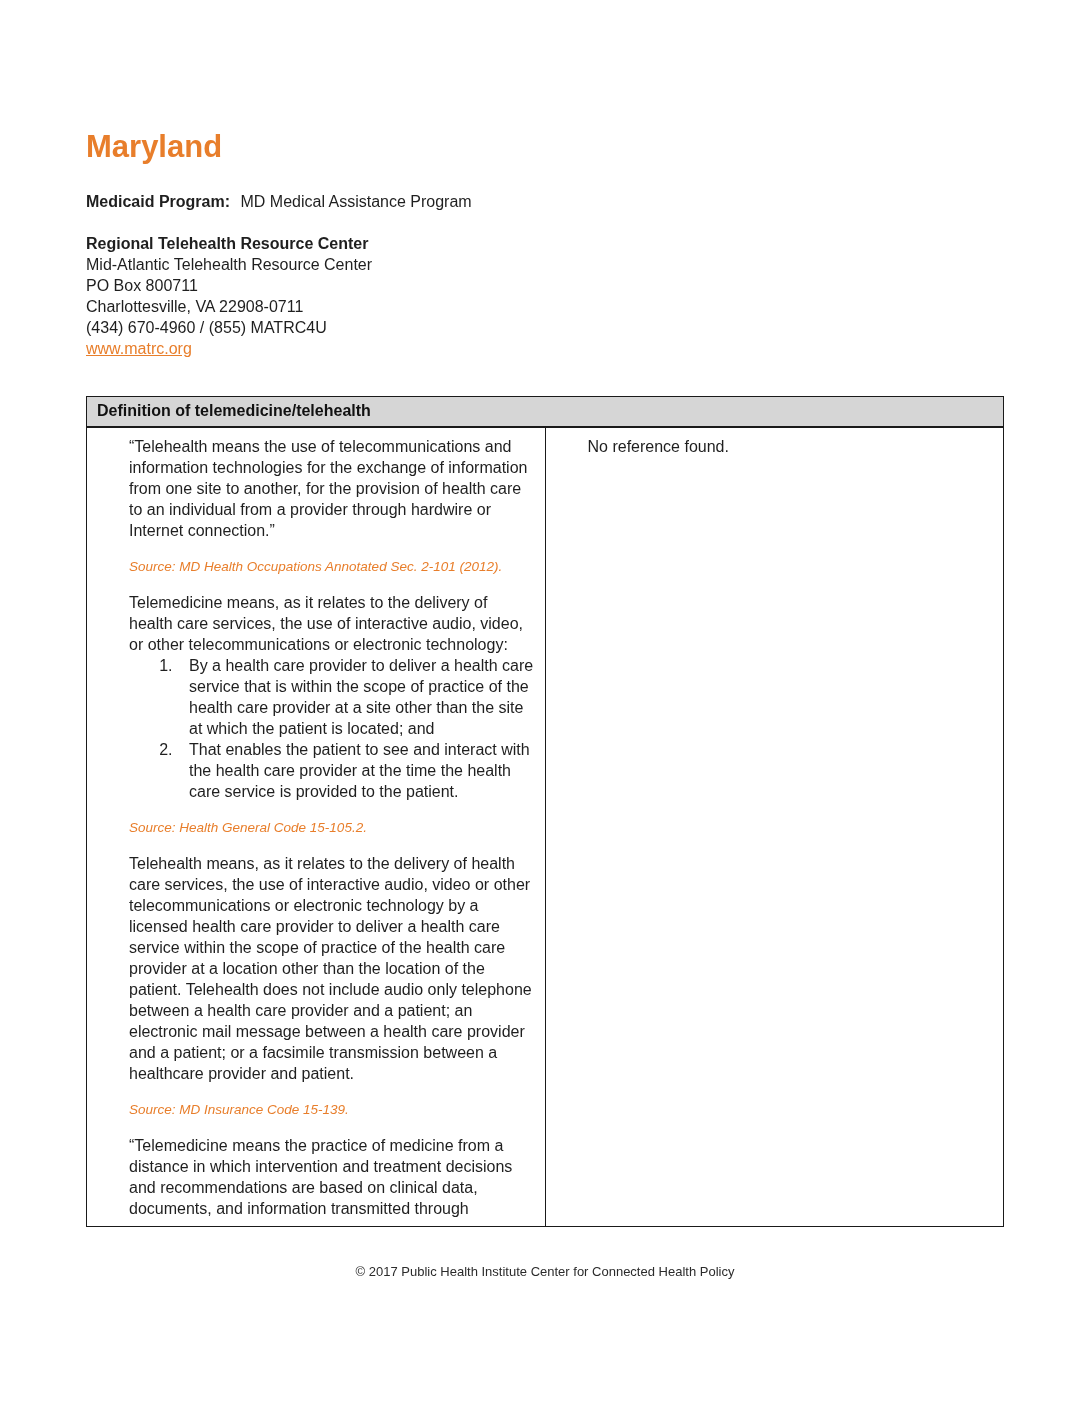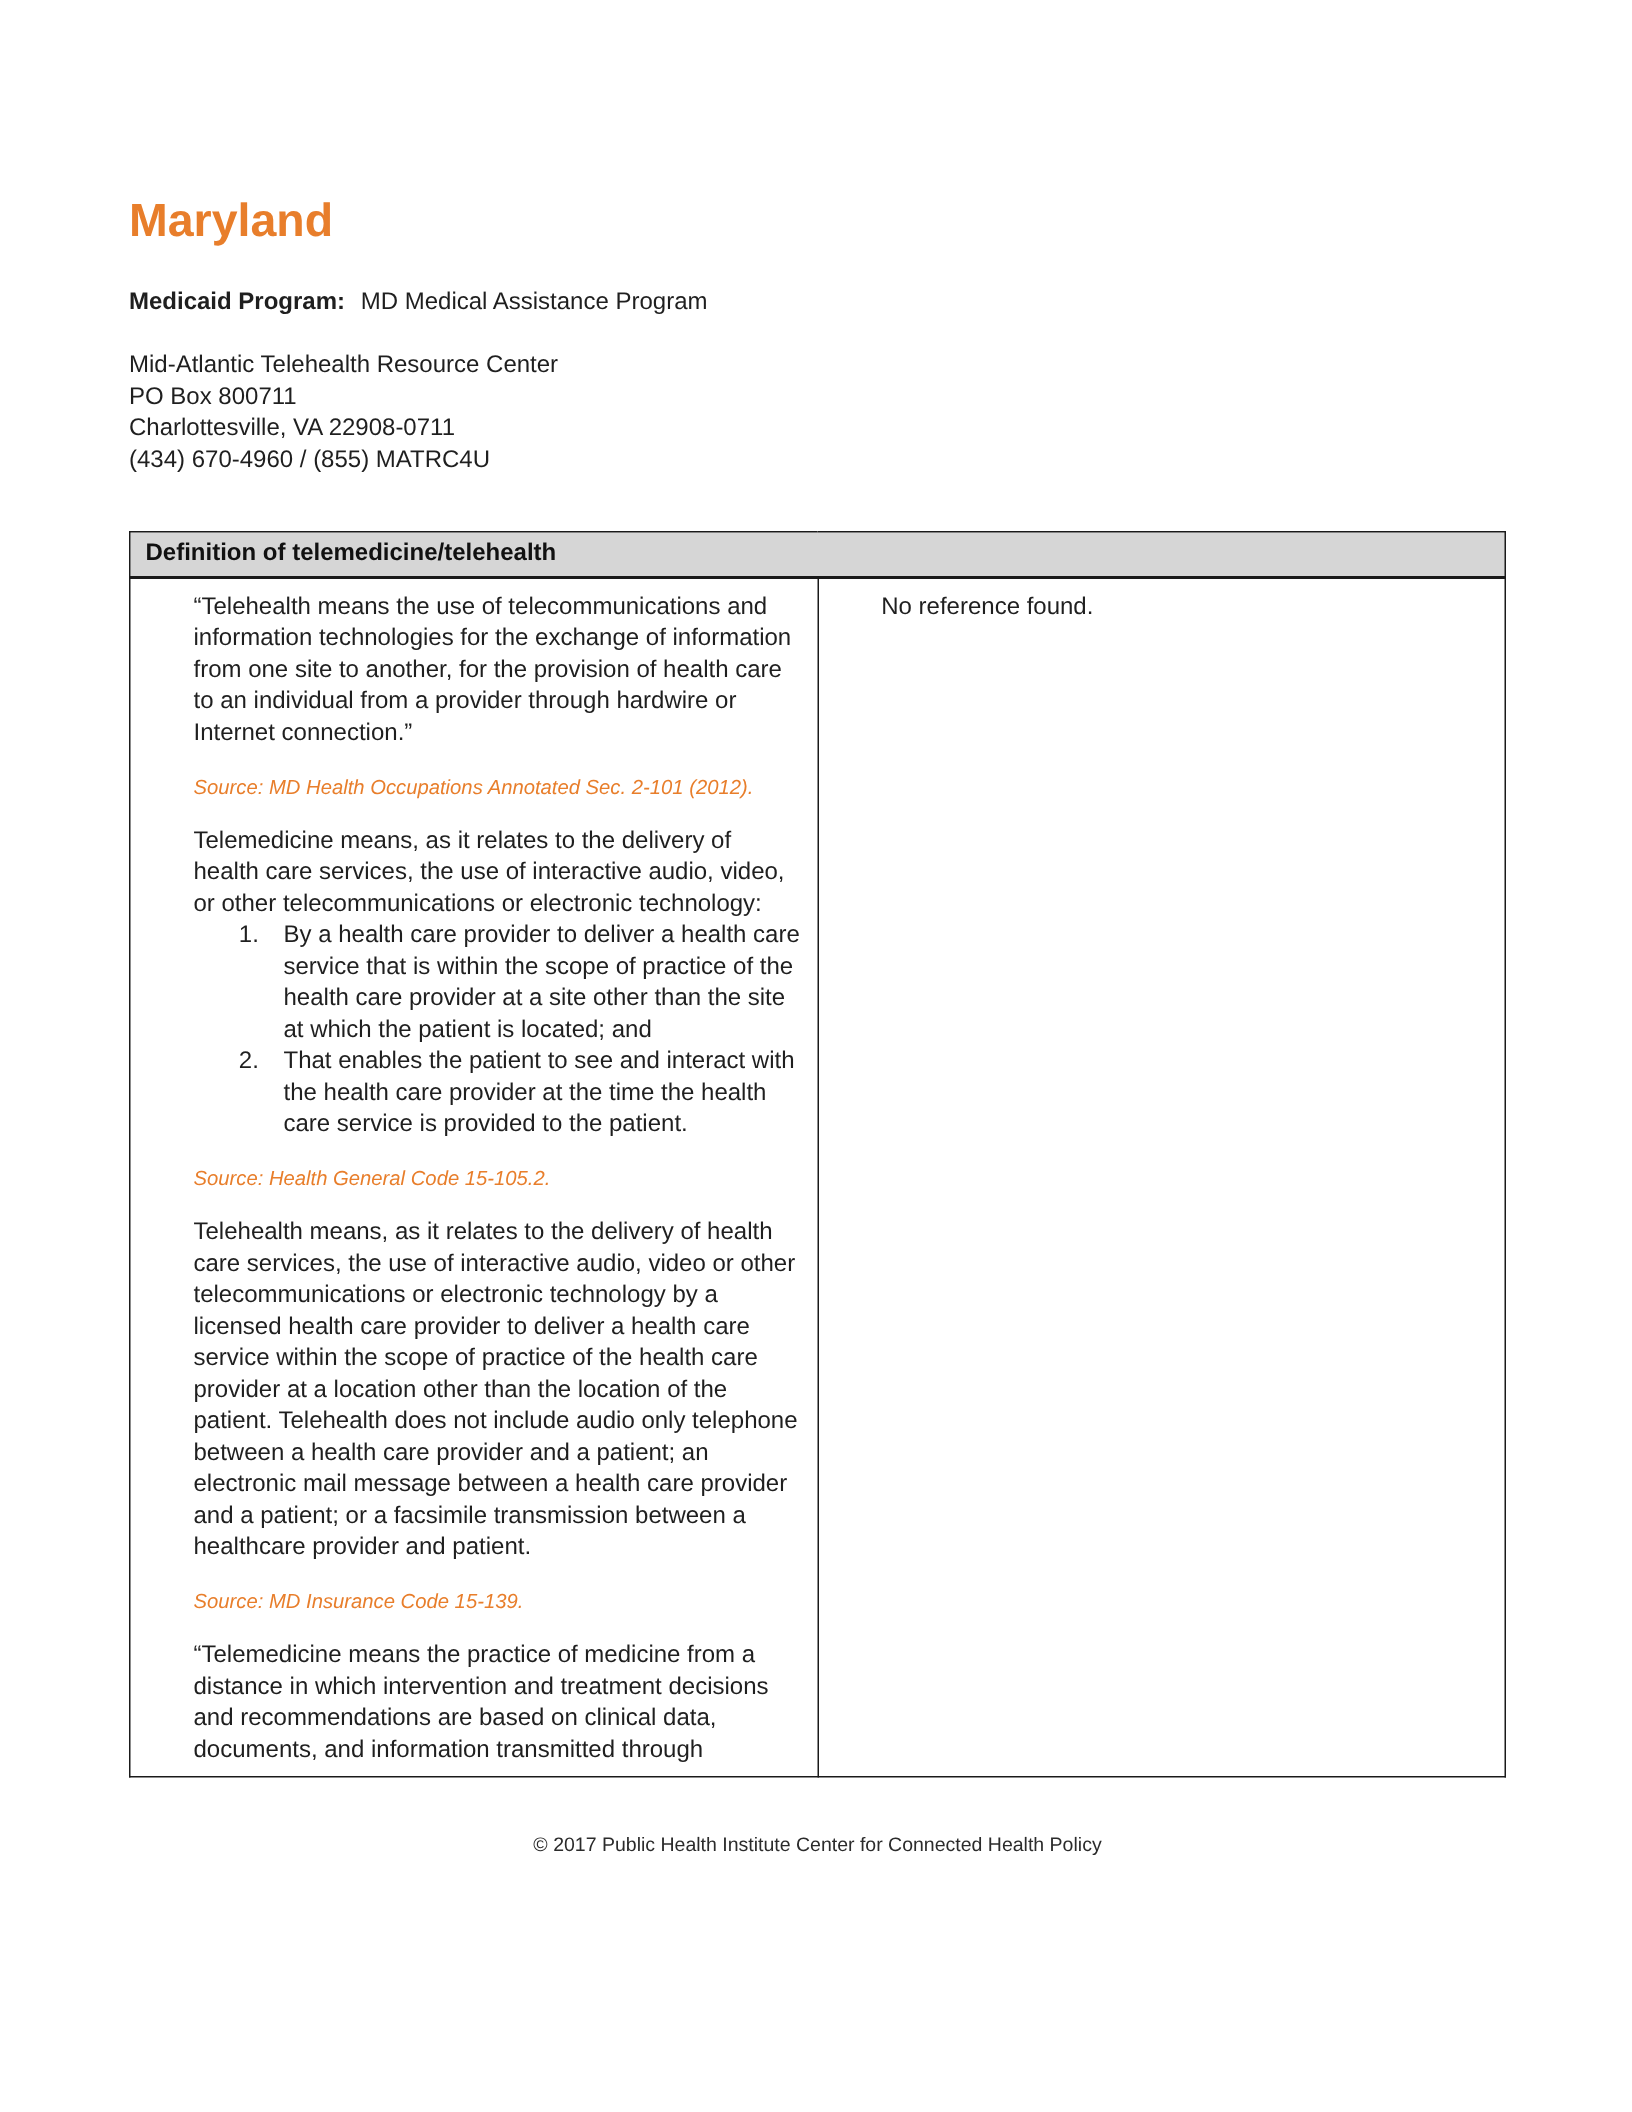--- a/index.html
+++ b/index.html
@@ -106,24 +106,26 @@
 
     <h1 class="doc-title">Maryland</h1>
 
     <p class="meta-line">
       <span class="lbl">Medicaid Program:</span>
       <span class="val">MD Medical Assistance Program</span>
     </p>
 
 
     <div class="rc-block">
+      <div class="rc-heading">Regional Telehealth Resource Center</div>
       <div>Mid-Atlantic Telehealth Resource Center</div>
       <div>PO Box 800711</div>
       <div>Charlottesville, VA 22908-0711</div>
       <div>(434) 670-4960 / (855) MATRC4U</div>
+      <div><a class="rc-link">www.matrc.org</a></div>
     </div>
 
     <table class="law-table">
       <tbody>
         <tr class="section-row">
           <td colspan="2">Definition of telemedicine/telehealth</td>
         </tr>
         <tr class="body-row">
           <td class="col-left">
             <div class="cell-inner">

